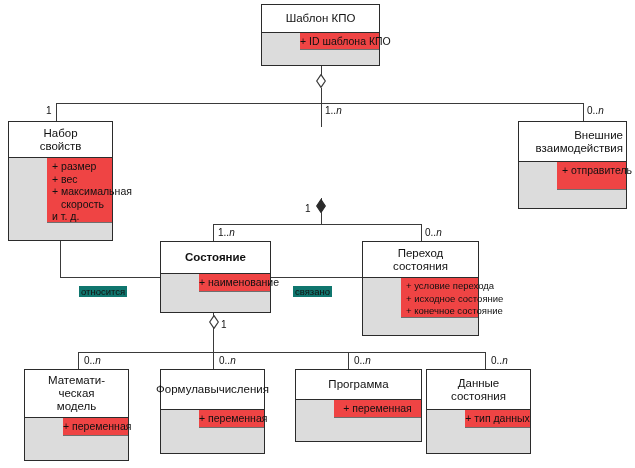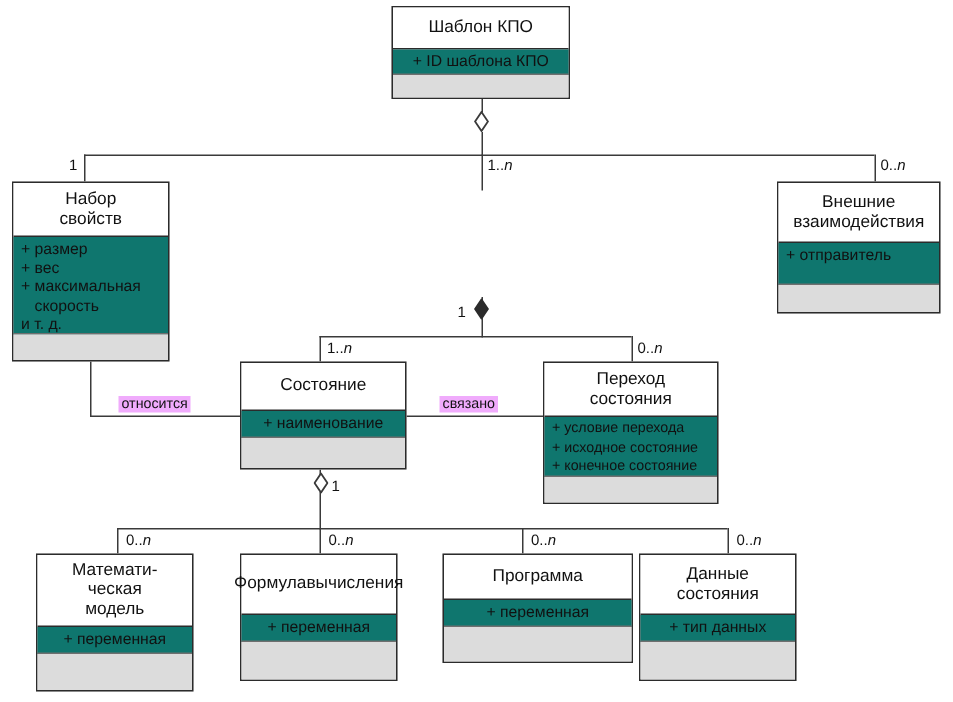--- a/index.html
+++ b/index.html
@@ -31,27 +31,28 @@
     display: flex;
     align-items: center;
     justify-content: center;
     text-align: center;
     font-size: 11.5px;
     color: #111111;
     line-height: 13px;
     padding: 2px 3px;
   }
   .uml-attrs {
-    background: #0f766e;
+    background: #ef4444;
     box-sizing: border-box;
     padding: 2px 5px 2px 5px;
     font-size: 10.5px;
     color: #111111;
     line-height: 12.5px;
     border-bottom: 1.3px solid #6f6f6f;
+    margin-left: 38px;
   }
   .uml-attrs.center {
     text-align: center;
     padding-left: 0;
     padding-right: 0;
   }
   .uml-attr-line {
     white-space: nowrap;
   }
   .uml-attr-cont {
@@ -85,23 +86,24 @@
     color: #111111;
     white-space: nowrap;
     line-height: 11px;
   }
   .mult i { font-style: italic; }
   .edge-label {
     position: absolute;
     font-size: 9.5px;
     color: #111111;
     white-space: nowrap;
-    background: #f0abfc;
+    background: #0f766e;
     padding: 0 2px;
     line-height: 11px;
+    margin-top: 22px;
   }
   .diamond {
     position: absolute;
     width: 9px;
     height: 13px;
     transform: rotate(0deg);
   }
   .diamond svg { display: block; }
 </style>
 </head>
@@ -183,32 +185,32 @@
       <div class="uml-attr-line">+ вес</div>
       <div class="uml-attr-line">+ максимальная</div>
       <div class="uml-attr-cont">скорость</div>
       <div class="uml-attr-line">и т. д.</div>
     </div>
     <div class="uml-ops"></div>
   </div>
 
 
   <div class="uml-class" style="left:518px; top:121px; width:109px; height:88px;">
-    <div class="uml-title" style="height:40px; flex-direction:column;">
+    <div class="uml-title" style="height:40px; flex-direction:column;align-items:flex-end;">
       <div>Внешние</div>
       <div>взаимодействия</div>
     </div>
     <div class="uml-attrs" style="height:28px;">
       <div class="uml-attr-line">+ отправитель</div>
     </div>
     <div class="uml-ops"></div>
   </div>
 
   <div class="uml-class" style="left:160px; top:241px; width:111px; height:72px;">
-    <div class="uml-title" style="height:32px;">Состояние</div>
+    <div class="uml-title" style="height:32px;font-weight:bold;">Состояние</div>
     <div class="uml-attrs center" style="height:18px;">
       <div class="uml-attr-line">+ наименование</div>
     </div>
     <div class="uml-ops"></div>
   </div>
 
   <div class="uml-class" style="left:362px; top:241px; width:117px; height:95px;">
     <div class="uml-title" style="height:36px; flex-direction:column;">
       <div>Переход</div>
       <div>состояния</div>

